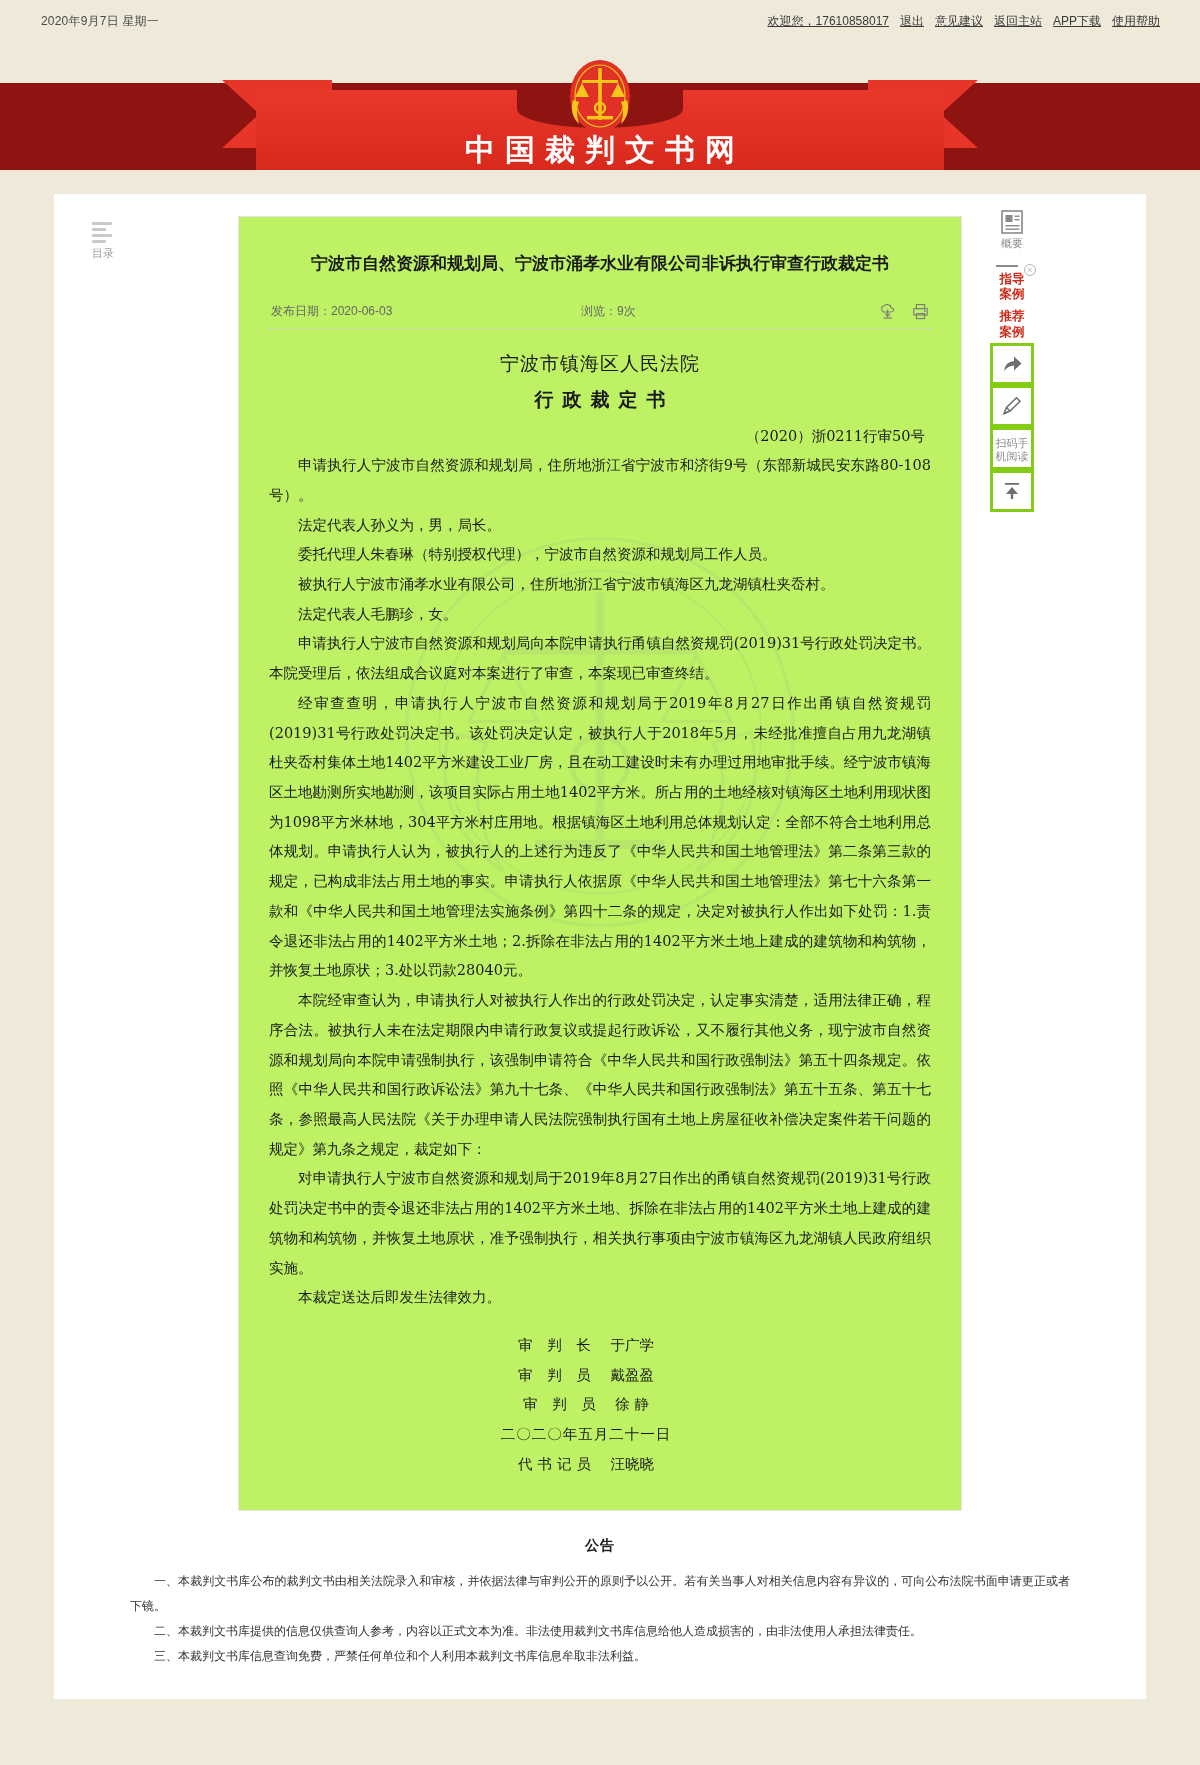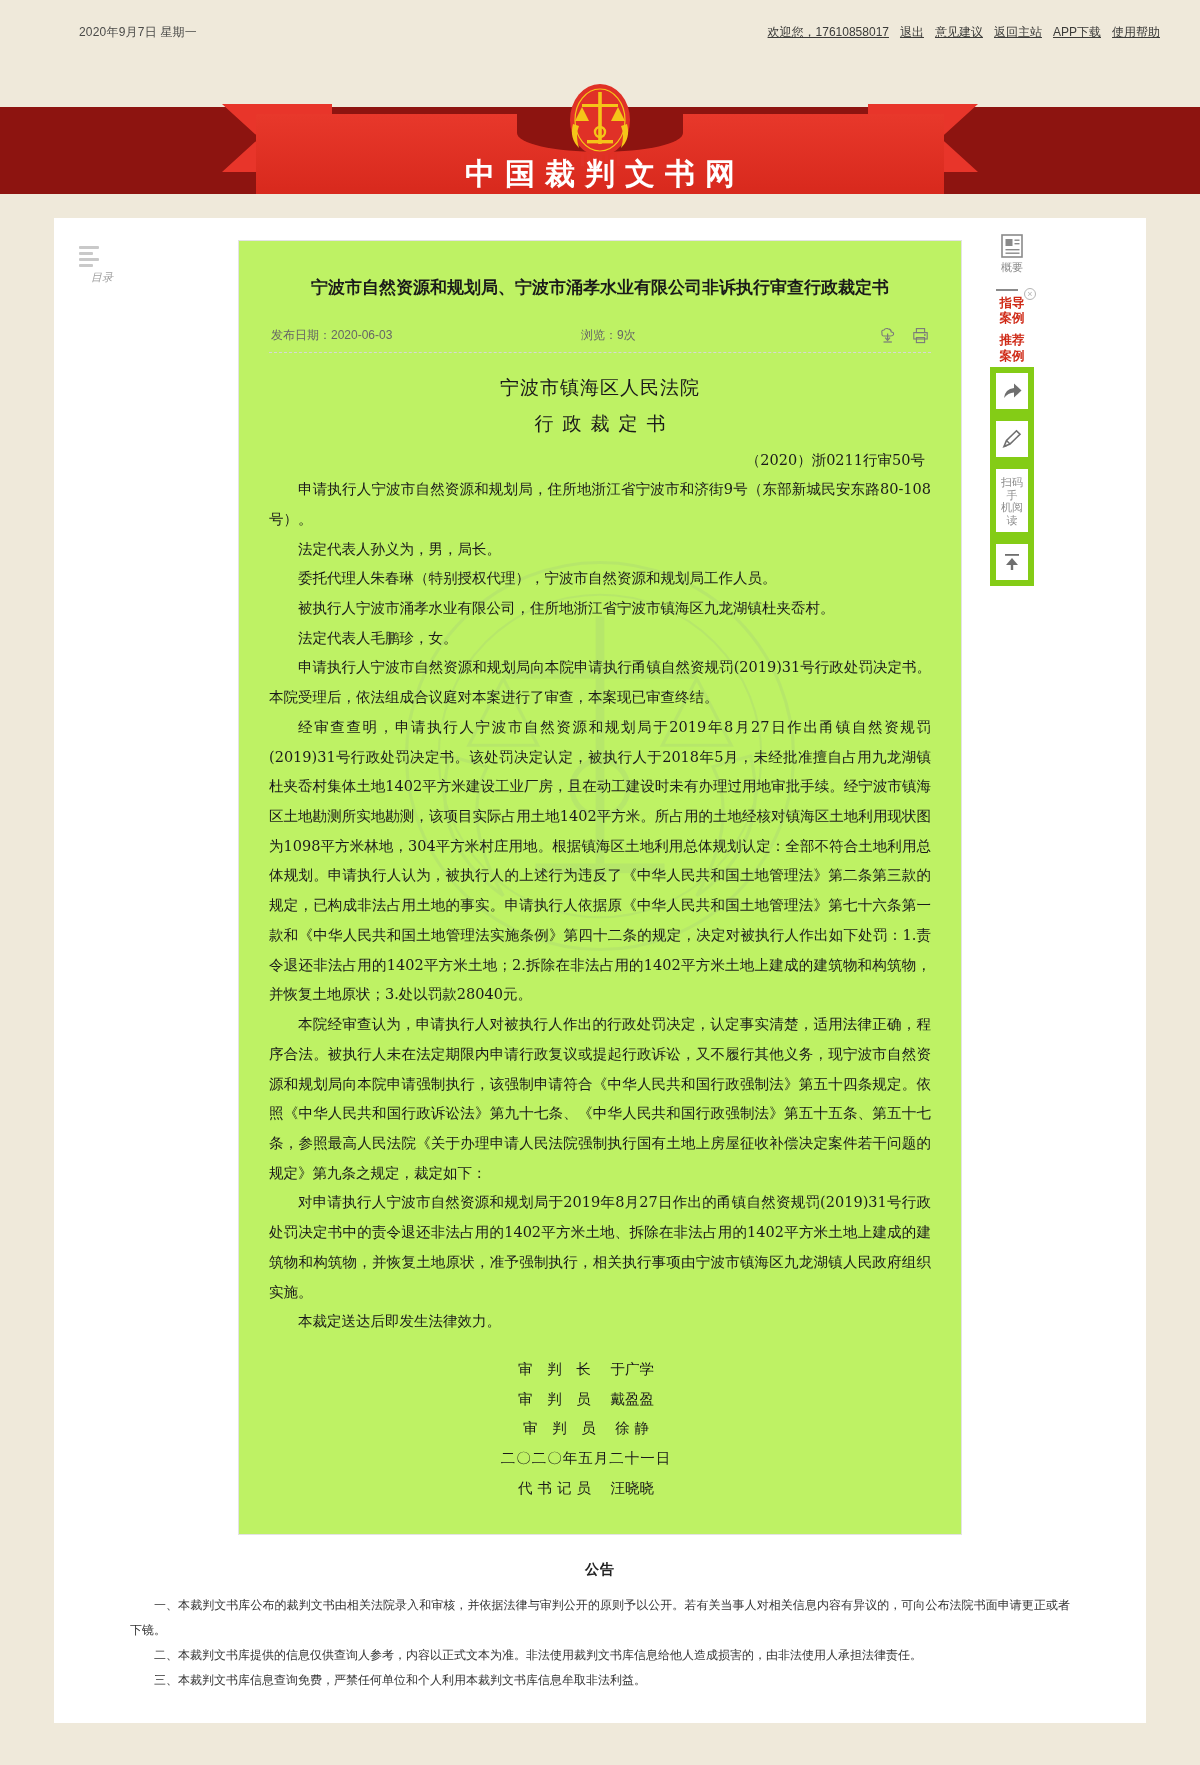--- a/index.html
+++ b/index.html
@@ -8,28 +8,27 @@
     font-family: "Liberation Sans", "DejaVu Sans", sans-serif;
     background: #efe9da;
   }
   body { position: relative; }
 
   
   .topbar {
     height: 30px;
     background: #efe9da;
     display: flex;
-    align-items: flex-start;
+    align-items: flex-end;
     justify-content: space-between;
-    padding: 0 40px 0 79px;
+    padding: 0 40px 0 41px;
     font-size: 12px;
     color: #4a4a48;
     position: relative;
     z-index: 5;
-    margin-top: 24px;
   }
   .topbar .date { letter-spacing: .2px; }
   .toplinks { display: flex; align-items: center; gap: 11px; }
   .toplinks a {
     color: #3a3a38;
     text-decoration: underline;
     font-size: 12px;
     cursor: pointer;
   }
 
@@ -113,26 +112,25 @@
     margin: 0 auto;
     background: #fff;
     min-height: 1240px;
     position: relative;
     padding: 22px 0 0 0;
   }
 
   
   .outline-rail {
     position: absolute;
-    left: 25px;
+    left: 38px;
     top: 28px;
     width: 34px;
-    text-align: right;
+    text-align: left;
     color: #9b9b9b;
-    font-style: italic;
   }
   .outline-rail .bars { display: flex; flex-direction: column; gap: 3px; align-items: flex-start; }
   .outline-rail .bars i {
     display: block;
     height: 3px;
     background: #c9c9c9;
     border-radius: 1px;
   }
   .outline-rail .bars i:nth-child(1){ width: 20px; }
   .outline-rail .bars i:nth-child(2){ width: 14px; }
@@ -206,20 +204,21 @@
   }
   .doc-type {
     text-align: center;
     font-size: 19px;
     color: #1a1a1a;
     font-family: "DejaVu Serif", "Liberation Serif", serif;
     letter-spacing: 9px;
     text-indent: 9px;
     line-height: 1.9;
     margin-bottom: 4px;
+    font-weight: bold;
   }
   .case-no {
     text-align: right;
     font-size: 14.5px;
     font-family: "DejaVu Serif", "Liberation Serif", serif;
     color: #1a1a1a;
     padding-right: 6px;
     line-height: 2.1;
   }
   .para {
@@ -255,21 +254,21 @@
     color: #8d8d8d;
     text-align: center;
   }
   .tool {
     width: 44px;
     padding: 7px 0 5px 0;
     cursor: pointer;
     line-height: 1.15;
   }
   .tool .glyph { display: block; margin: 0 auto 2px auto; }
-  .tool.boxed { border: 6px solid #84cc16; background: #fff; }
+  .tool.boxed { border: 3px solid #84cc16; background: #fff; }
   .tool-red {
     color: #cf2a17;
     font-weight: bold;
     font-size: 12.5px;
     line-height: 1.25;
     padding: 3px 0;
     cursor: pointer;
   }
   .rail-sep {
     width: 22px; height: 2px; background: #8b8b8b;

